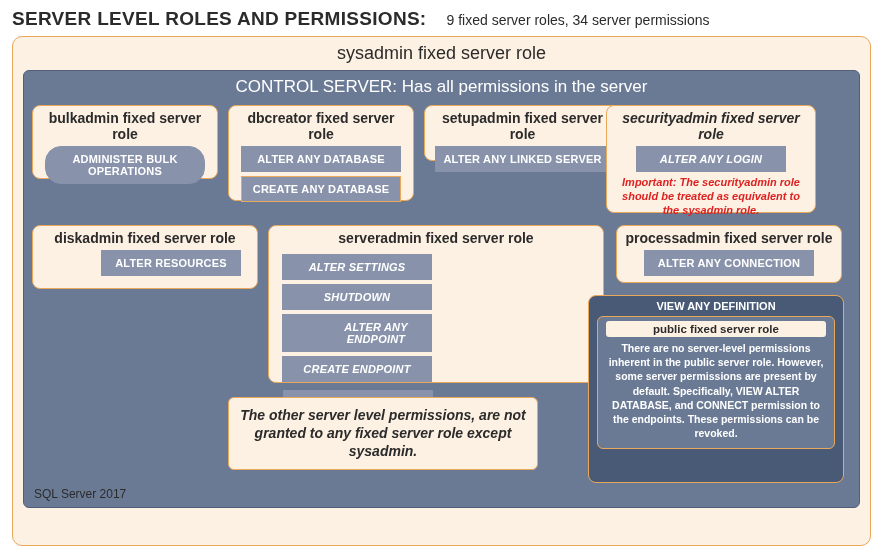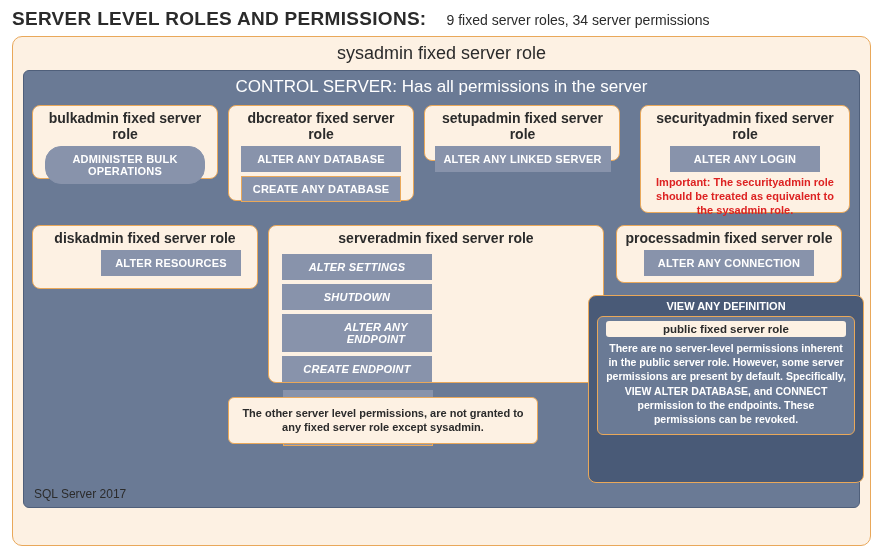--- a/index.html
+++ b/index.html
@@ -53,25 +53,26 @@
     letter-spacing: 0.2px;
   }
   .perm.hl { border: 1.5px solid #e9a85a; }
   .warning { color: #d22; font-size: 11px; font-weight: 700; text-align: center; line-height: 1.25; margin-top: 4px; }
   .note-box {
     position: absolute;
     background: #fdf1e3;
     border: 1.5px solid #e9a85a;
     border-radius: 6px;
     font-weight: 700;
-    font-size: 11px;
+    font-size: 14px;
     text-align: center;
     padding: 8px 10px;
     color: #2b2b2b;
     line-height: 1.3;
+    font-style: italic;
   }
   .viewdef {
     position: absolute;
     background: #495a77;
     border: 1.5px solid #e9a85a;
     border-radius: 8px;
     padding: 4px 8px 8px;
   }
   .viewdef-title { color: #fff; font-weight: 700; font-size: 11px; text-align: center; margin-bottom: 4px; }
   .public-box {
@@ -108,21 +109,21 @@
       <div class="role-title">dbcreator fixed server role</div>
       <span class="perm" style="width:160px;">ALTER ANY DATABASE</span>
       <span class="perm hl" style="width:160px;">CREATE ANY DATABASE</span>
     </div>
 
     <div class="role-box" style="left:400px; top:34px; width:196px; height:56px;padding-left:9px;">
       <div class="role-title">setupadmin fixed server role</div>
       <span class="perm" style="width:176px;">ALTER ANY LINKED SERVER</span>
     </div>
 
-    <div class="role-box" style="left:616px; top:34px; width:210px; height:108px;">
+    <div class="role-box" style="left:582px; top:34px; width:210px; height:108px;font-style:italic;">
       <div class="role-title">securityadmin fixed server role</div>
       <span class="perm" style="width:150px;">ALTER ANY LOGIN</span>
       <div class="warning">Important: The securityadmin role should be treated as equivalent to the sysadmin role.</div>
     </div>
 
     <div class="role-box" style="left:8px; top:154px; width:226px; height:64px;">
       <div class="role-title">diskadmin fixed server role</div>
       <span class="perm" style="width:140px; margin-left:60px;">ALTER RESOURCES</span>
     </div>
 
@@ -140,21 +141,21 @@
       </div>
     </div>
 
     <div class="role-box" style="left:592px; top:154px; width:226px; height:58px;">
       <div class="role-title">processadmin fixed server role</div>
       <span class="perm" style="width:170px;">ALTER ANY CONNECTION</span>
     </div>
 
     <div class="note-box" style="left:204px; top:326px; width:310px;">The other server level permissions, are not granted to any fixed server role except sysadmin.</div>
 
-    <div class="viewdef" style="left:564px; top:224px; width:276px; height:188px;">
+    <div class="viewdef" style="left:564px; top:224px; width:256px; height:188px;">
       <div class="viewdef-title">VIEW ANY DEFINITION</div>
       <div class="public-box">
         <div class="public-title">public fixed server role</div>
         <div class="public-text">There are no server-level permissions inherent in the public server role. However, some server permissions are present by default. Specifically, VIEW ALTER DATABASE, and CONNECT permission to the endpoints. These permissions can be revoked.</div>
       </div>
     </div>
 
     <div class="footer" style="left:10px; bottom:6px;">SQL Server 2017</div>
   </div>
 </div>

